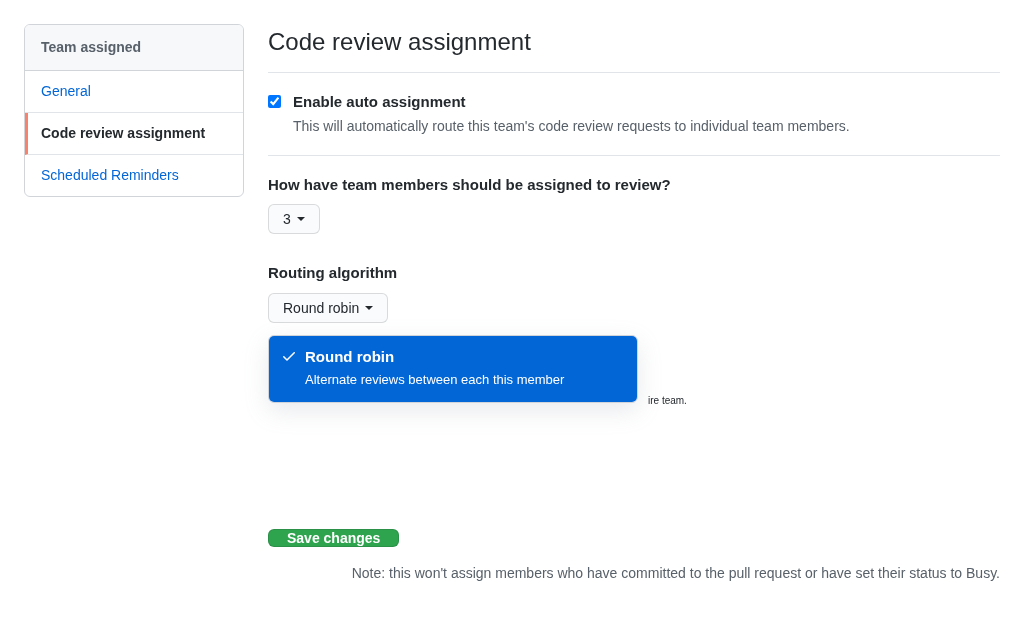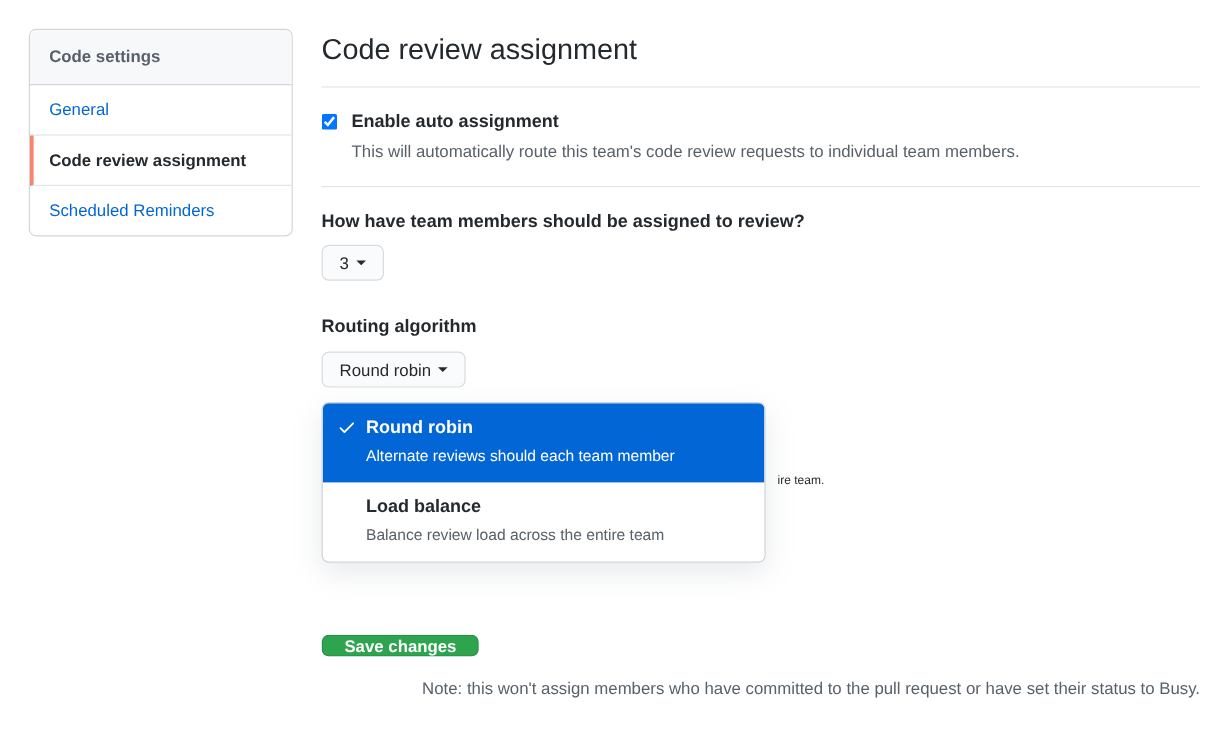--- a/index.html
+++ b/index.html
@@ -177,21 +177,21 @@
     .below-dropdown {
       margin-top: 120px;
     }
   </style>
 </head>
 <body>
 
 <div class="container">
   <div class="sidebar">
     <div class="sidebar-box">
-      <div class="sidebar-header">Code settings</div>
+      <div class="sidebar-header">Team assigned</div>
       <a class="sidebar-item">General</a>
       <a class="sidebar-item active">Code review assignment</a>
       <a class="sidebar-item">Scheduled Reminders</a>
     </div>
   </div>
 
   <div class="main">
     <h1>Code review assignment</h1>
     <hr>
 
@@ -221,25 +221,21 @@
           <span class="caret"></span>
         </button>
         <div class="dropdown-menu">
           <div class="dropdown-item selected">
             <span class="check">
               <svg width="16" height="16" viewBox="0 0 16 16" fill="white">
                   <path d="M13.78 4.22a.75.75 0 010 1.06l-7.25 7.25a.75.75 0 01-1.06 0L2.22 9.28a.75.75 0 011.06-1.06L6 10.94l6.72-6.72a.75.75 0 011.06 0z"></path>
                 </svg>
             </span>
             <div class="dropdown-item-title">Round robin</div>
-            <div class="dropdown-item-desc">Alternate reviews should each team member</div>
-          </div>
-          <div class="dropdown-item">
-            <div class="dropdown-item-title">Load balance</div>
-            <div class="dropdown-item-desc">Balance review load across the entire team</div>
+            <div class="dropdown-item-desc">Alternate reviews between each this member</div>
           </div>
         </div>
       </div>
       <div class="obscured-text">ire team.</div>
     </div>
 
     <div class="below-dropdown">
       <button class="btn btn-primary">Save changes</button>
       <div class="note">Note: this won't assign members who have committed to the pull request or have set their status to Busy.</div>
     </div>

